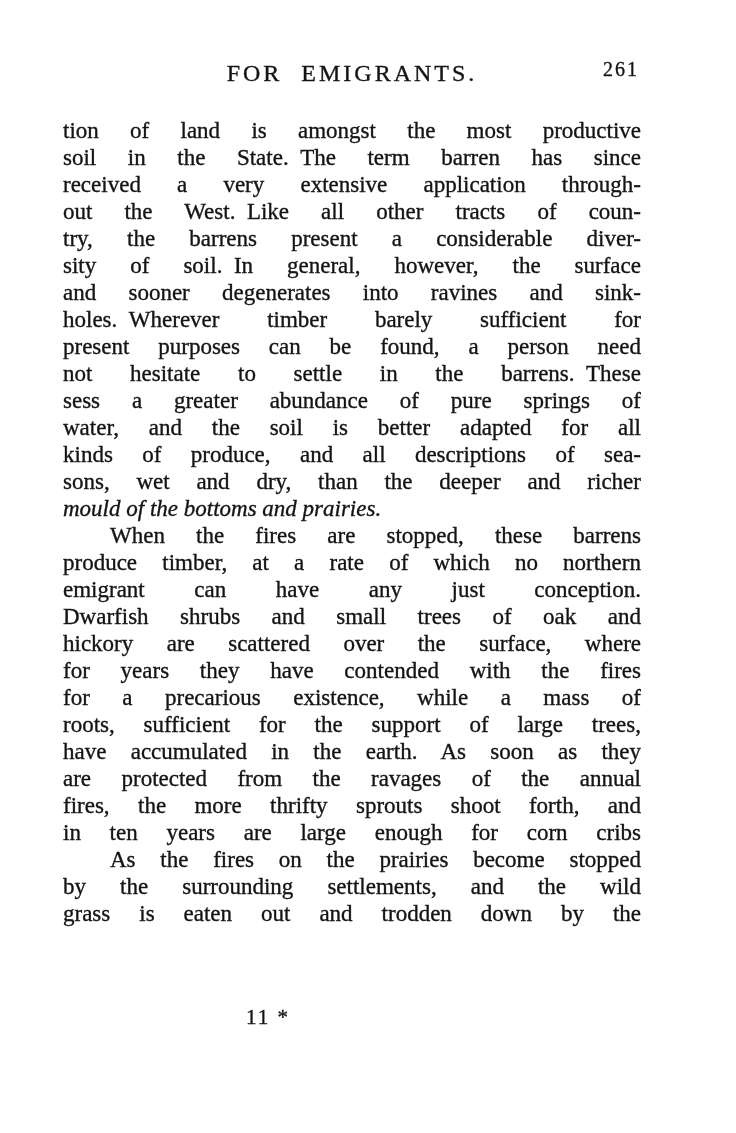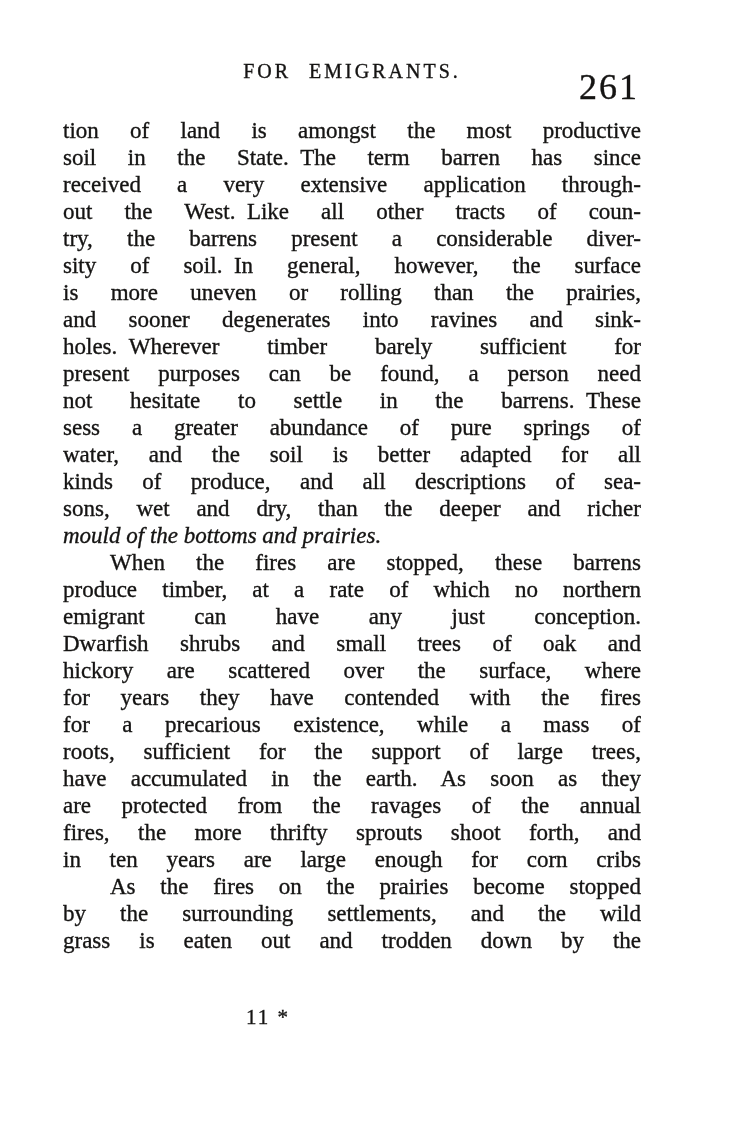--- a/index.html
+++ b/index.html
@@ -23,30 +23,30 @@
     left: 63px;
     top: 54px;
     width: 578px;
     height: 34px;
   }
   .running-title {
     position: absolute;
     left: 50%;
     transform: translateX(-50%);
     top: 6px;
-    font-size: 20px;
+    font-size: 24px;
     letter-spacing: 3px;
     word-spacing: 10px;
     white-space: nowrap;
   }
   .page-number {
     position: absolute;
     right: 2px;
-    top: 12px;
-    font-size: 36px;
+    top: 4px;
+    font-size: 20px;
     letter-spacing: 2px;
   }
   .page-body {
     position: absolute;
     left: 63px;
     top: 117px;
     width: 578px;
   }
   .line {
     height: 27px;
@@ -87,21 +87,20 @@
     <span class="page-number">261</span>
   </div>
 
   <div class="page-body" id="lines-container">
       <div class="line just"><span>tion of land is amongst the most productive</span></div>
       <div class="line just"><span>soil in the State. The term </span><span class="italic">barren</span><span> has since</span></div>
       <div class="line just"><span>received a very extensive application through-</span></div>
       <div class="line just"><span>out the West. Like all other tracts of coun-</span></div>
       <div class="line just"><span>try, the barrens present a considerable diver-</span></div>
       <div class="line just"><span>sity of soil. In general, however, the surface</span></div>
-      <div class="line just"><span>is more uneven or rolling than the prairies,</span></div>
       <div class="line just"><span>and sooner degenerates into ravines and sink-</span></div>
       <div class="line just"><span>holes. Wherever timber barely sufficient for</span></div>
       <div class="line just"><span>present purposes can be found, a person need</span></div>
       <div class="line just"><span>not hesitate to settle in the barrens. These</span></div>
       <div class="line just"><span>sess a greater abundance of pure springs of</span></div>
       <div class="line just"><span>water, and the soil is better adapted for all</span></div>
       <div class="line just"><span>kinds of produce, and all descriptions of sea-</span></div>
       <div class="line just"><span>sons, wet and dry, than the deeper and richer</span></div>
       <div class="line end"><span>mould of the bottoms and prairies.</span></div>
       <div class="line just indent"><span>When the fires are stopped, these barrens</span></div>

